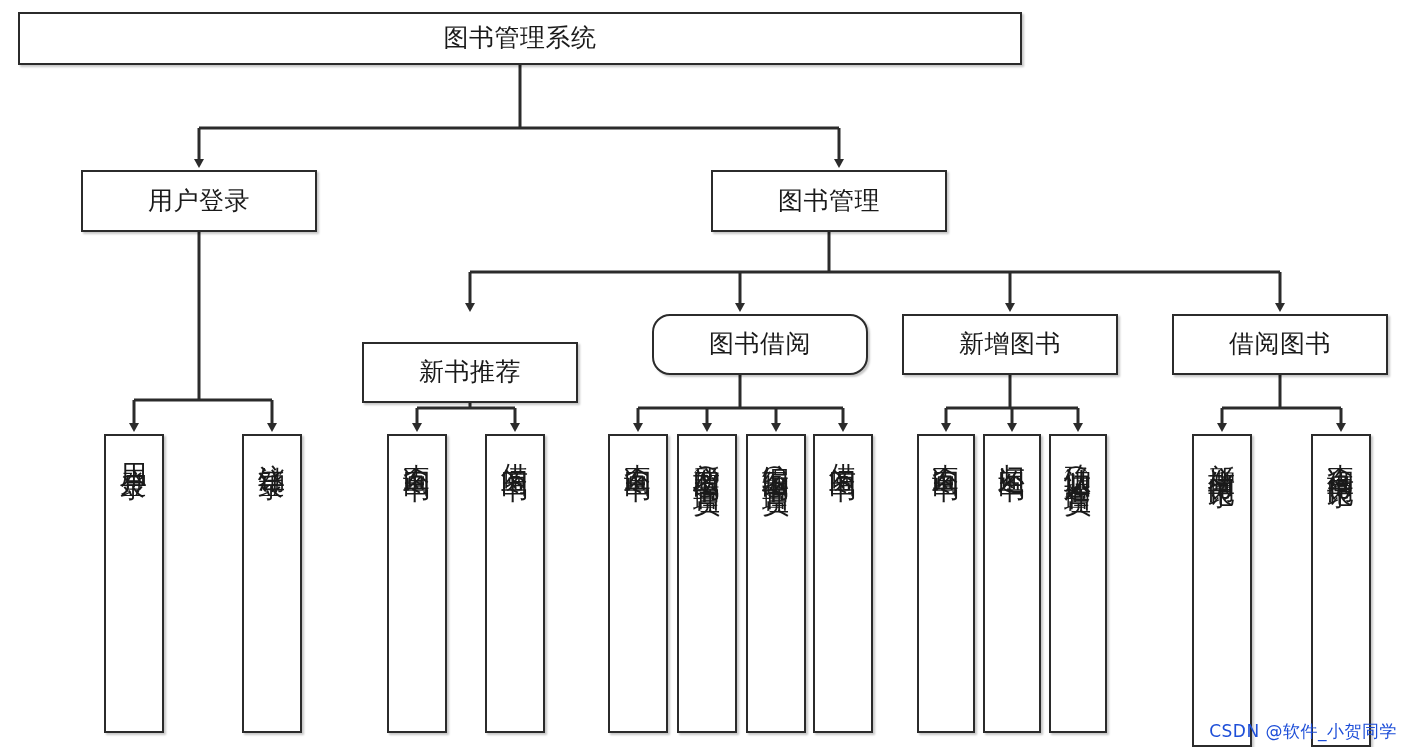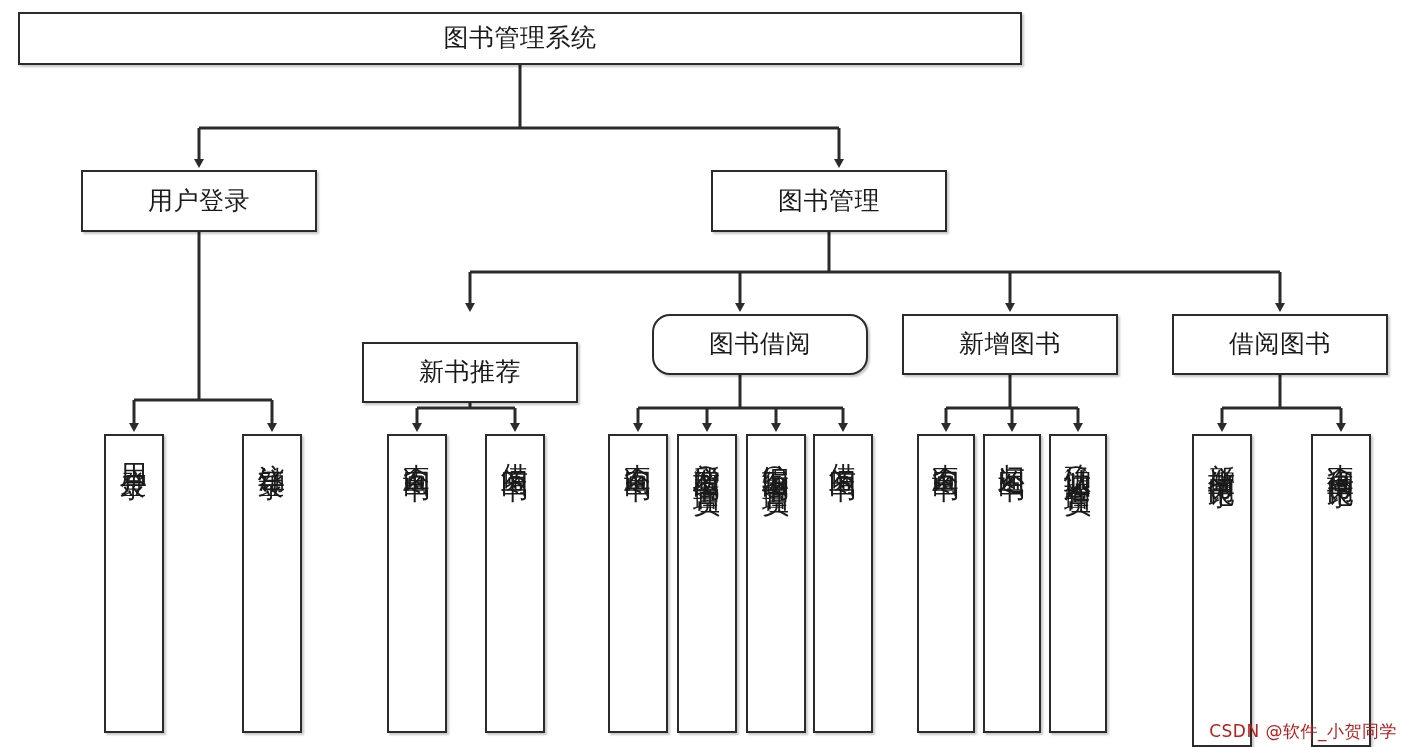--- a/index.html
+++ b/index.html
@@ -57,21 +57,21 @@
     font-size: 27px;
     line-height: 1.0;
     letter-spacing: 4px;
     white-space: nowrap;
   }
   #watermark {
     position: absolute;
     right: 8px;
     bottom: 4px;
     font-size: 17px;
-    color: #b91c1c;
+    color: #1d4ed8;
     white-space: nowrap;
     letter-spacing: 0.5px;
   }
 </style>
 </head>
 <body>
 
 <div id="canvas">
 
   <svg id="wires" viewBox="0 0 1405 747" xmlns="http://www.w3.org/2000/svg">

